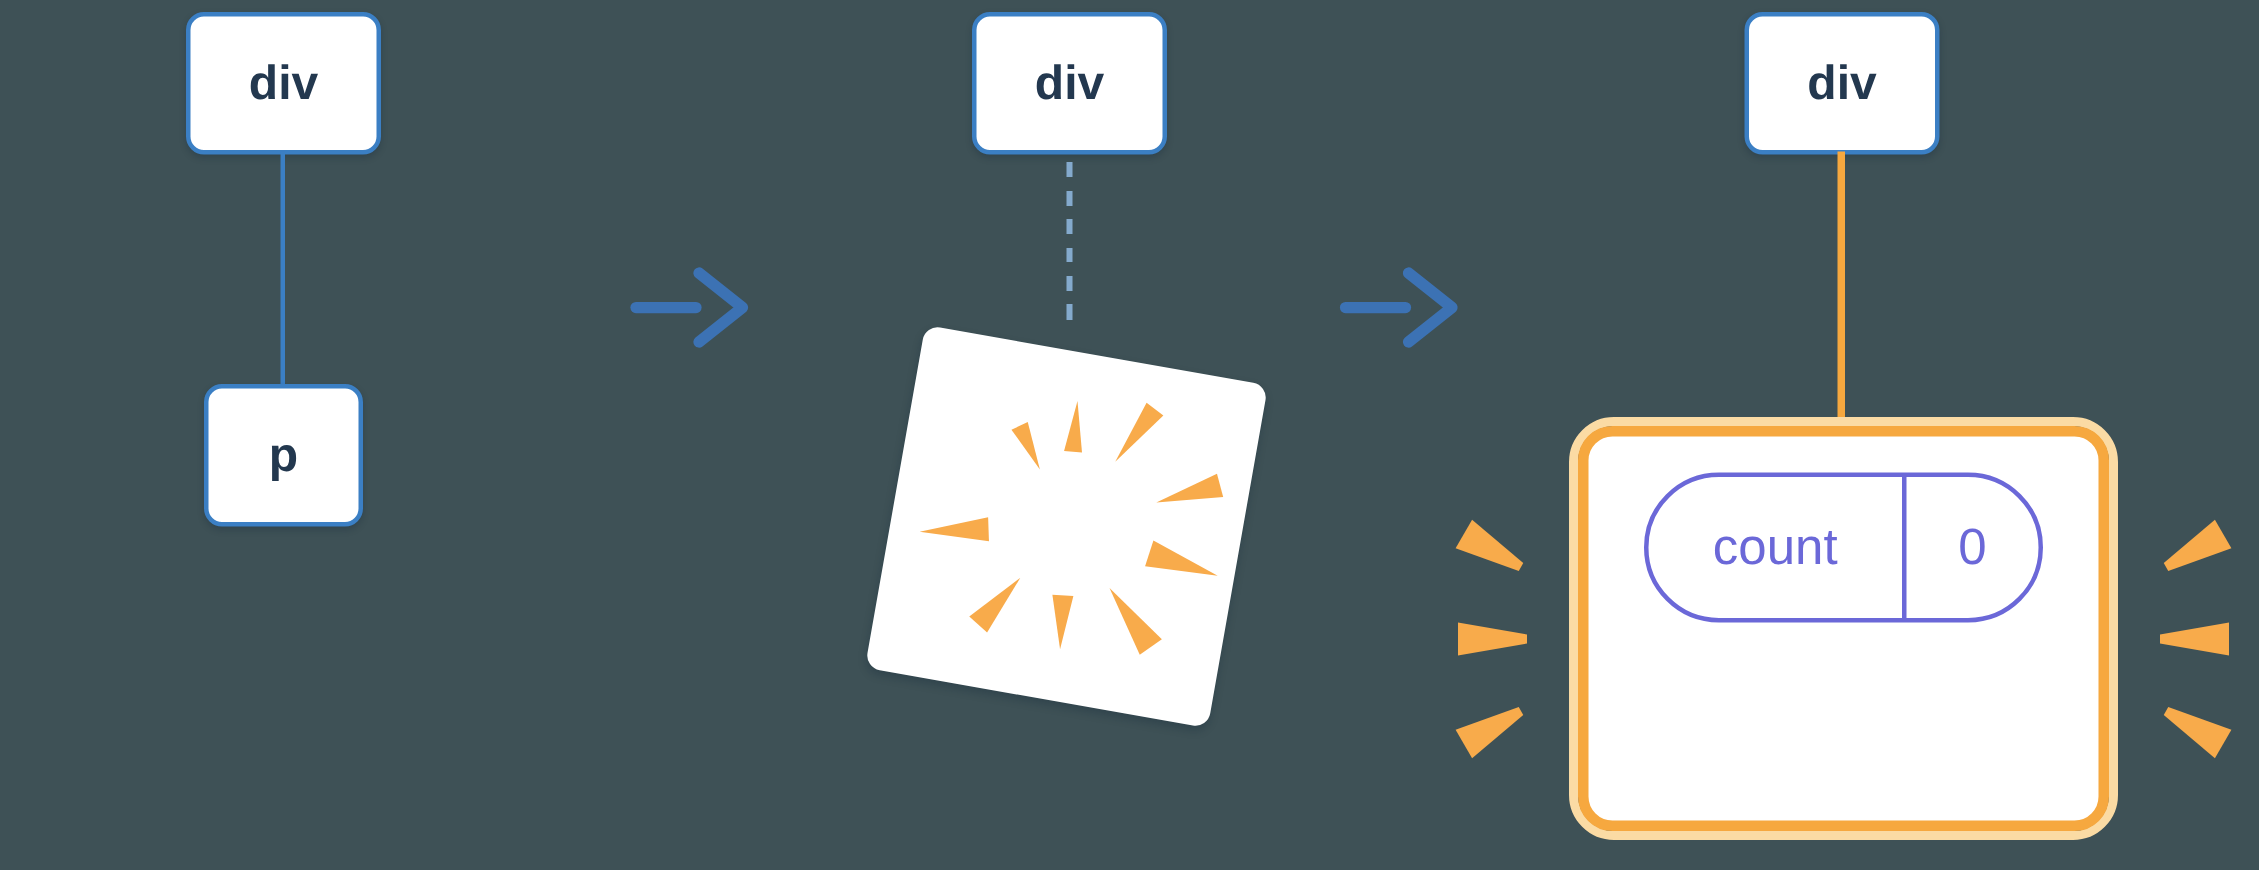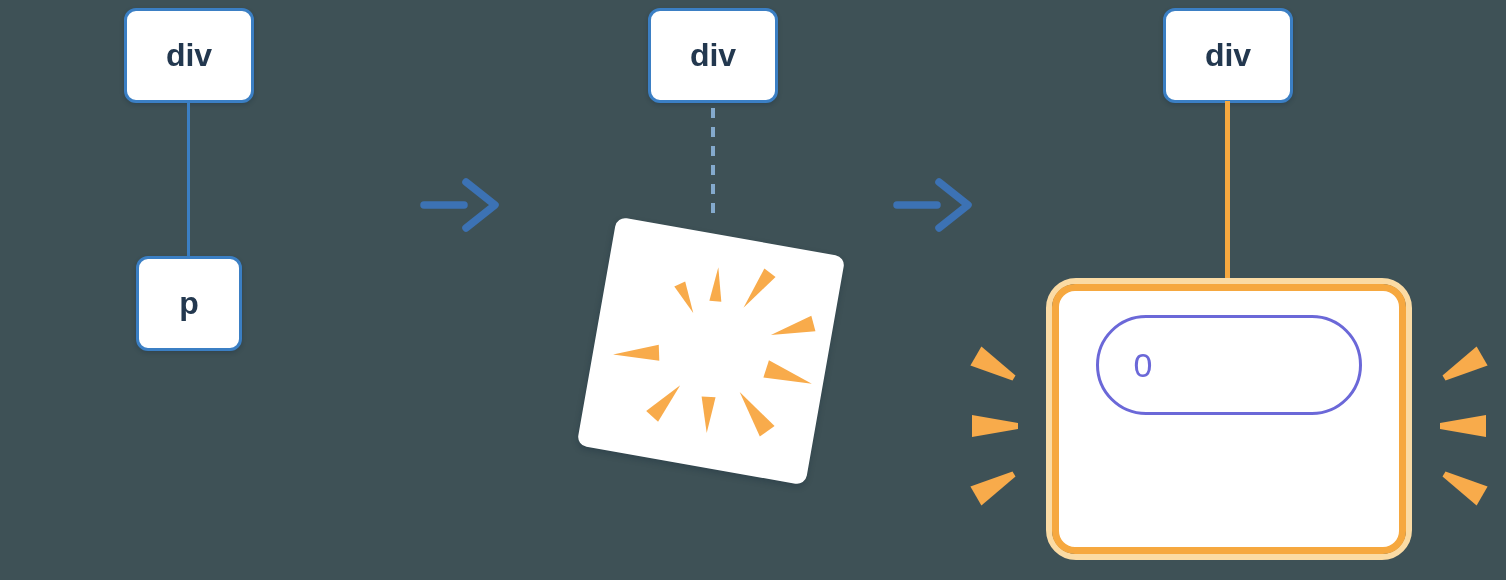--- a/index.html
+++ b/index.html
@@ -200,18 +200,19 @@
         </g>
       <g transform="translate(16 136) rotate(30)">
           <polygon points="0,-3 44,-11 44,11 0,3"></polygon>
         </g>
     </g>
   </svg>
 
   <div class="counter-outer">
     <div class="counter-inner">
       <div class="state-pill">
+        <div class="state-key">count</div>
         <div class="state-value">0</div>
       </div>
     </div>
   </div>
 
 </div>
 
 </body></html>

